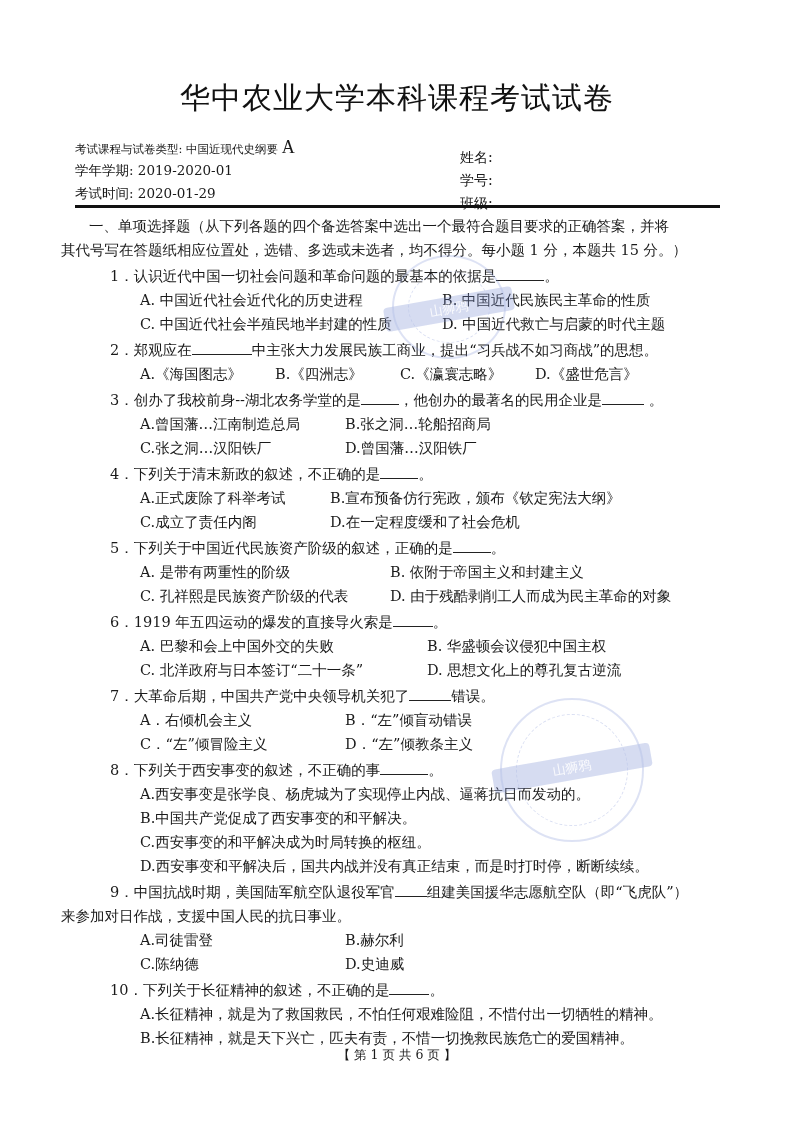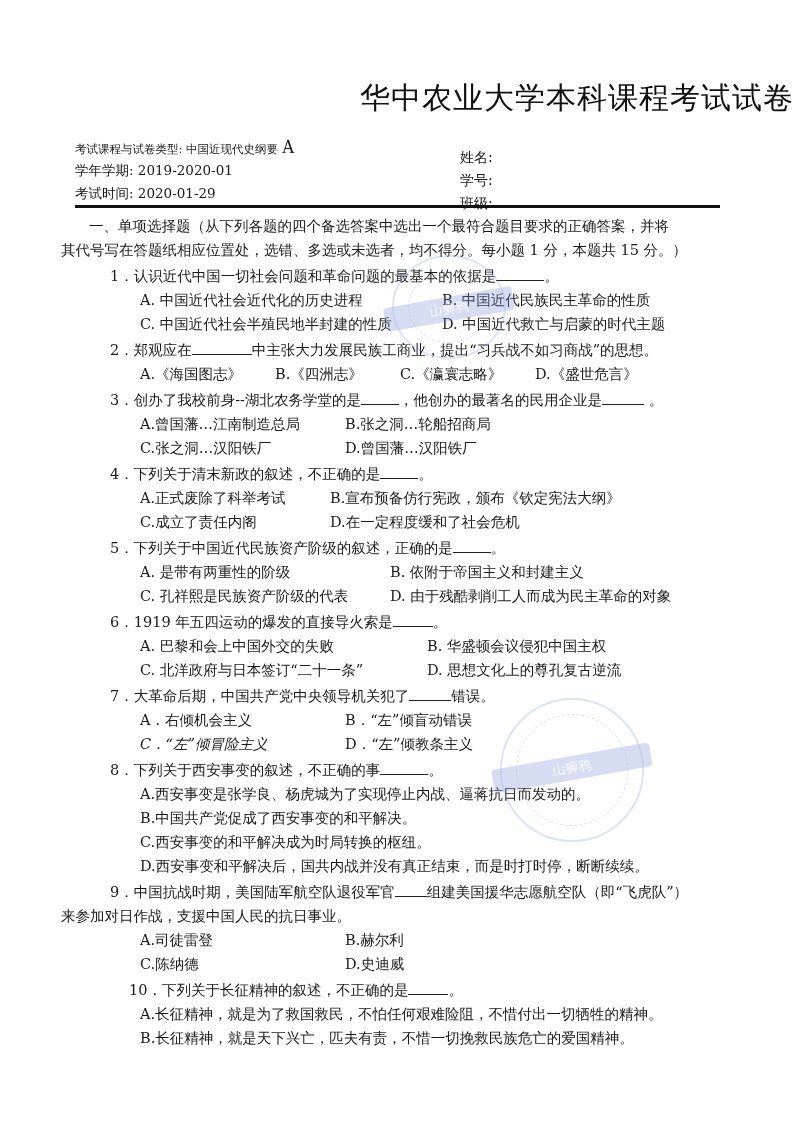--- a/index.html
+++ b/index.html
@@ -3,21 +3,21 @@
 <meta charset="utf-8">
 <style>
   html, body { margin: 0; padding: 0; background: #ffffff; }
   body {
     width: 794px; height: 1122px; position: relative; overflow: hidden;
     font-family: "DejaVu Serif", "Liberation Serif", serif;
     color: #1a1a1a;
   }
   .page { position: absolute; left: 0; top: 0; width: 794px; height: 1122px; }
   .title {
-    position: absolute; left: 0; width: 794px; top: 78px; text-align: right;
+    position: absolute; left: 0; width: 794px; top: 78px; text-align: center;
     font-size: 30px; letter-spacing: 1px; color: #111;
     font-family: "DejaVu Sans", "Liberation Sans", sans-serif; font-weight: normal;
   }
   .meta { position: absolute; left: 75px; top: 137px; width: 650px; }
   .meta-row { position: absolute; left: 0; height: 20px; font-size: 13.5px; line-height: 20px; white-space: nowrap; }
   .meta-row.small { font-size: 11.5px; }
   .meta-row .big { font-size: 18px; font-family: "Liberation Serif", serif; }
   .meta-right { position: absolute; left: 385px; font-size: 14px; line-height: 20px; white-space: nowrap; margin-top: 10px; }
   .rule { position: absolute; left: 75px; top: 205px; width: 645px; height: 3px; background: #111; }
   .content { position: absolute; left: 75px; top: 214px; width: 648px; }
@@ -105,49 +105,50 @@
     <div class="line" style="top:420px;left:65px;">A. 巴黎和会上中国外交的失败</div>
     <div class="line" style="top:420px;left:352px;">B. 华盛顿会议侵犯中国主权</div>
     <div class="line" style="top:444px;left:65px;">C. 北洋政府与日本签订“二十一条”</div>
     <div class="line" style="top:444px;left:352px;">D. 思想文化上的尊孔复古逆流</div>
 
     <div class="line" style="top:470px;left:35px;">
       <span>7．大革命后期，中国共产党中央领导机关犯了</span><span class="blank" style="width:42px"></span><span>错误。</span>
     </div>
     <div class="line" style="top:494px;left:65px;">A．右倾机会主义</div>
     <div class="line" style="top:494px;left:270px;">B．“左”倾盲动错误</div>
-    <div class="line" style="top:518px;left:65px;font-style:italic;">C．“左”倾冒险主义</div>
+    <div class="line" style="top:518px;left:65px;">C．“左”倾冒险主义</div>
     <div class="line" style="top:518px;left:270px;">D．“左”倾教条主义</div>
 
     <div class="line" style="top:544px;left:35px;">
       <span>8．下列关于西安事变的叙述，不正确的事</span><span class="blank" style="width:48px"></span><span>。</span>
     </div>
     <div class="line" style="top:568px;left:65px;">A.西安事变是张学良、杨虎城为了实现停止内战、逼蒋抗日而发动的。</div>
     <div class="line" style="top:592px;left:65px;">B.中国共产党促成了西安事变的和平解决。</div>
     <div class="line" style="top:616px;left:65px;">C.西安事变的和平解决成为时局转换的枢纽。</div>
     <div class="line" style="top:640px;left:65px;">D.西安事变和平解决后，国共内战并没有真正结束，而是时打时停，断断续续。</div>
 
     <div class="line" style="top:666px;left:35px;">
       <span>9．中国抗战时期，美国陆军航空队退役军官</span><span class="blank" style="width:32px"></span><span>组建美国援华志愿航空队（即“飞虎队”）</span>
     </div>
     <div class="line" style="top:690px;left:-14px;">来参加对日作战，支援中国人民的抗日事业。</div>
     <div class="line" style="top:714px;left:65px;">A.司徒雷登</div>
     <div class="line" style="top:714px;left:270px;">B.赫尔利</div>
     <div class="line" style="top:738px;left:65px;">C.陈纳德</div>
     <div class="line" style="top:738px;left:270px;">D.史迪威</div>
 
-    <div class="line" style="top:764px;left:35px;margin-left:19px;">
+    <div class="line" style="top:764px;left:35px;">
       <span>10．下列关于长征精神的叙述，不正确的是</span><span class="blank" style="width:40px"></span><span>。</span>
     </div>
     <div class="line" style="top:788px;left:65px;">A.长征精神，就是为了救国救民，不怕任何艰难险阻，不惜付出一切牺牲的精神。</div>
     <div class="line" style="top:812px;left:65px;">B.长征精神，就是天下兴亡，匹夫有责，不惜一切挽救民族危亡的爱国精神。</div>
   </div>
 
   <div class="stamp" style="left:392px;top:255px;width:110px;height:100px;">
     <div class="inner"></div>
     <div class="band">山狮鸦</div>
   </div>
   <div class="stamp" style="left:500px;top:698px;width:140px;height:140px;">
     <div class="inner"></div>
     <div class="band">山狮鸦</div>
   </div>
 
+  <div class="footer">【 第 1 页    共 6 页 】</div>
 </div>
 
 </body></html>

